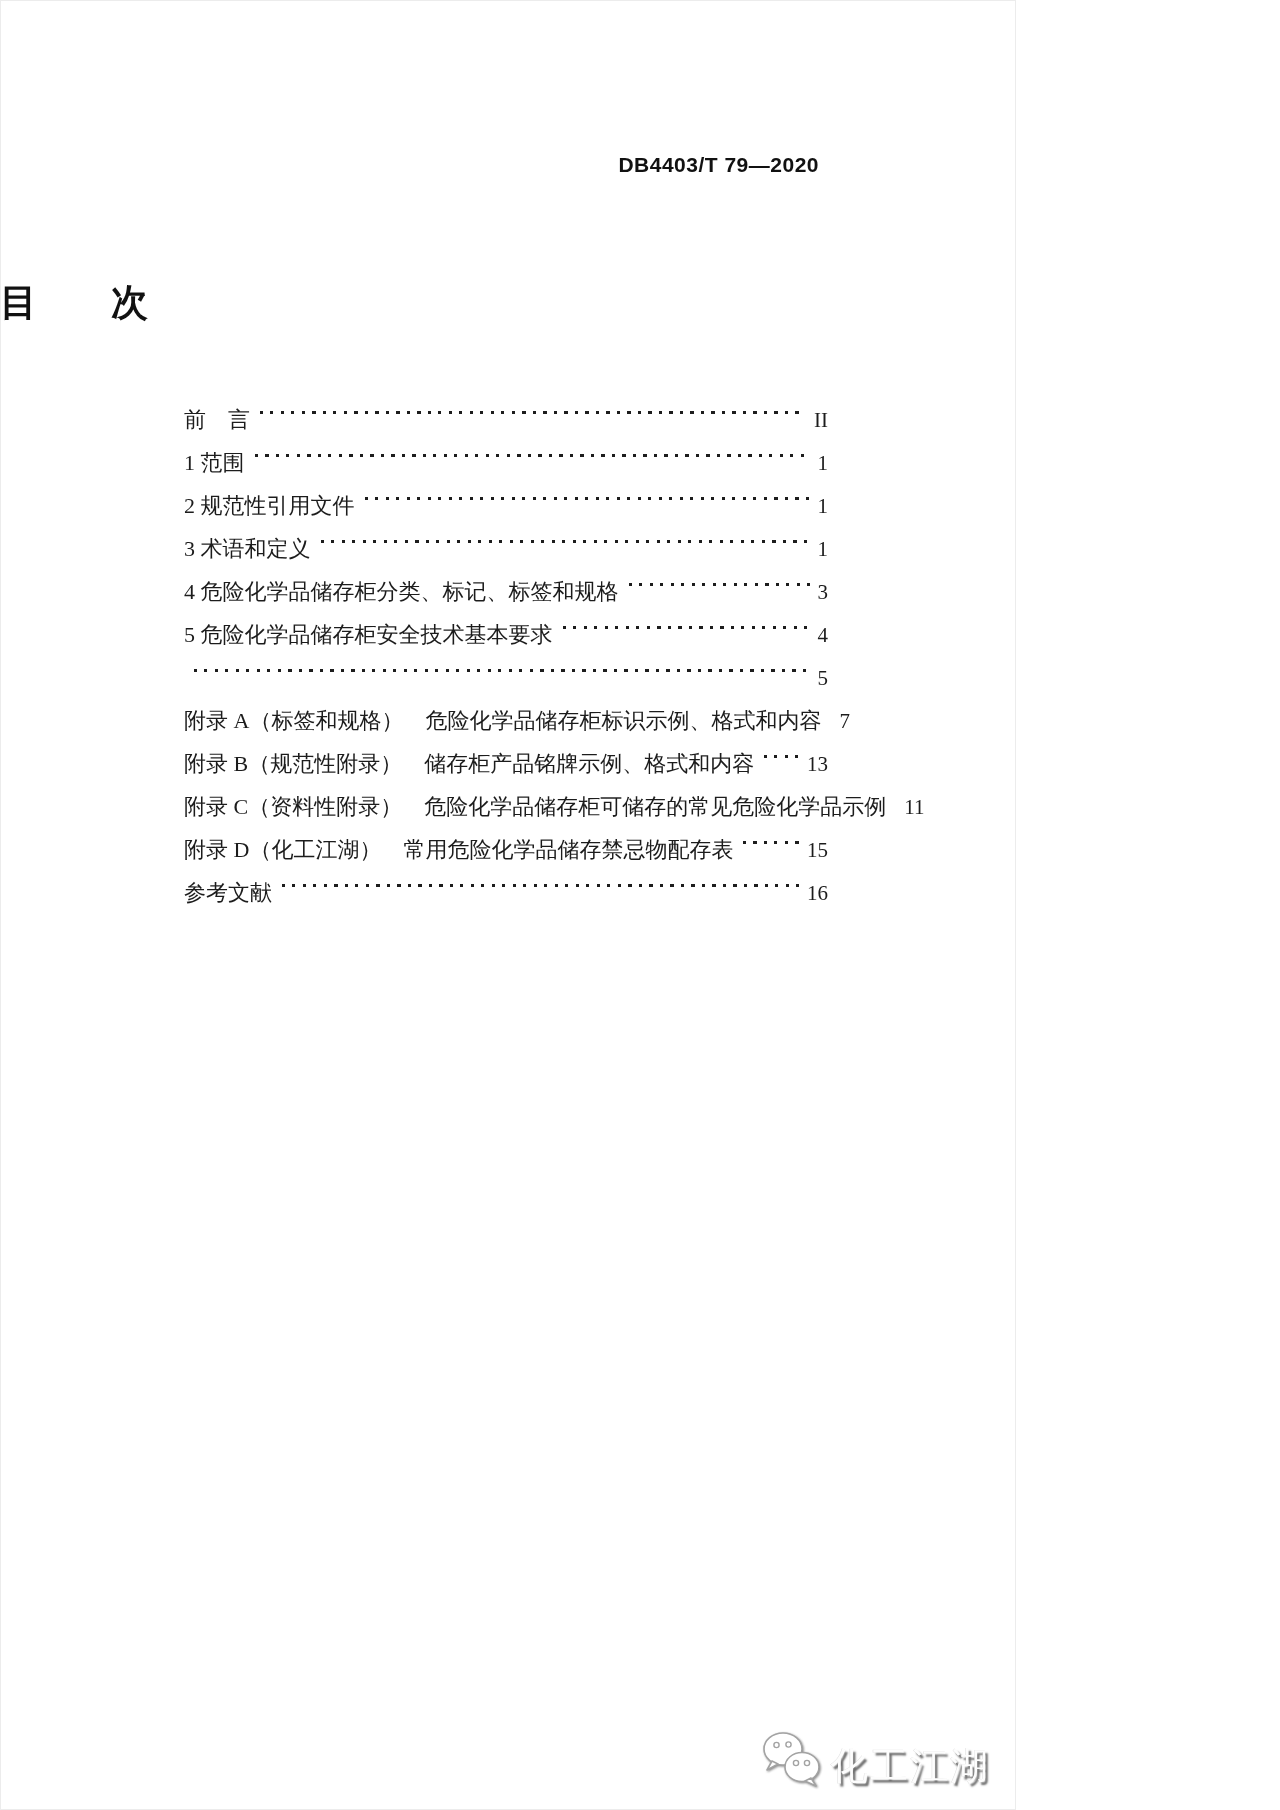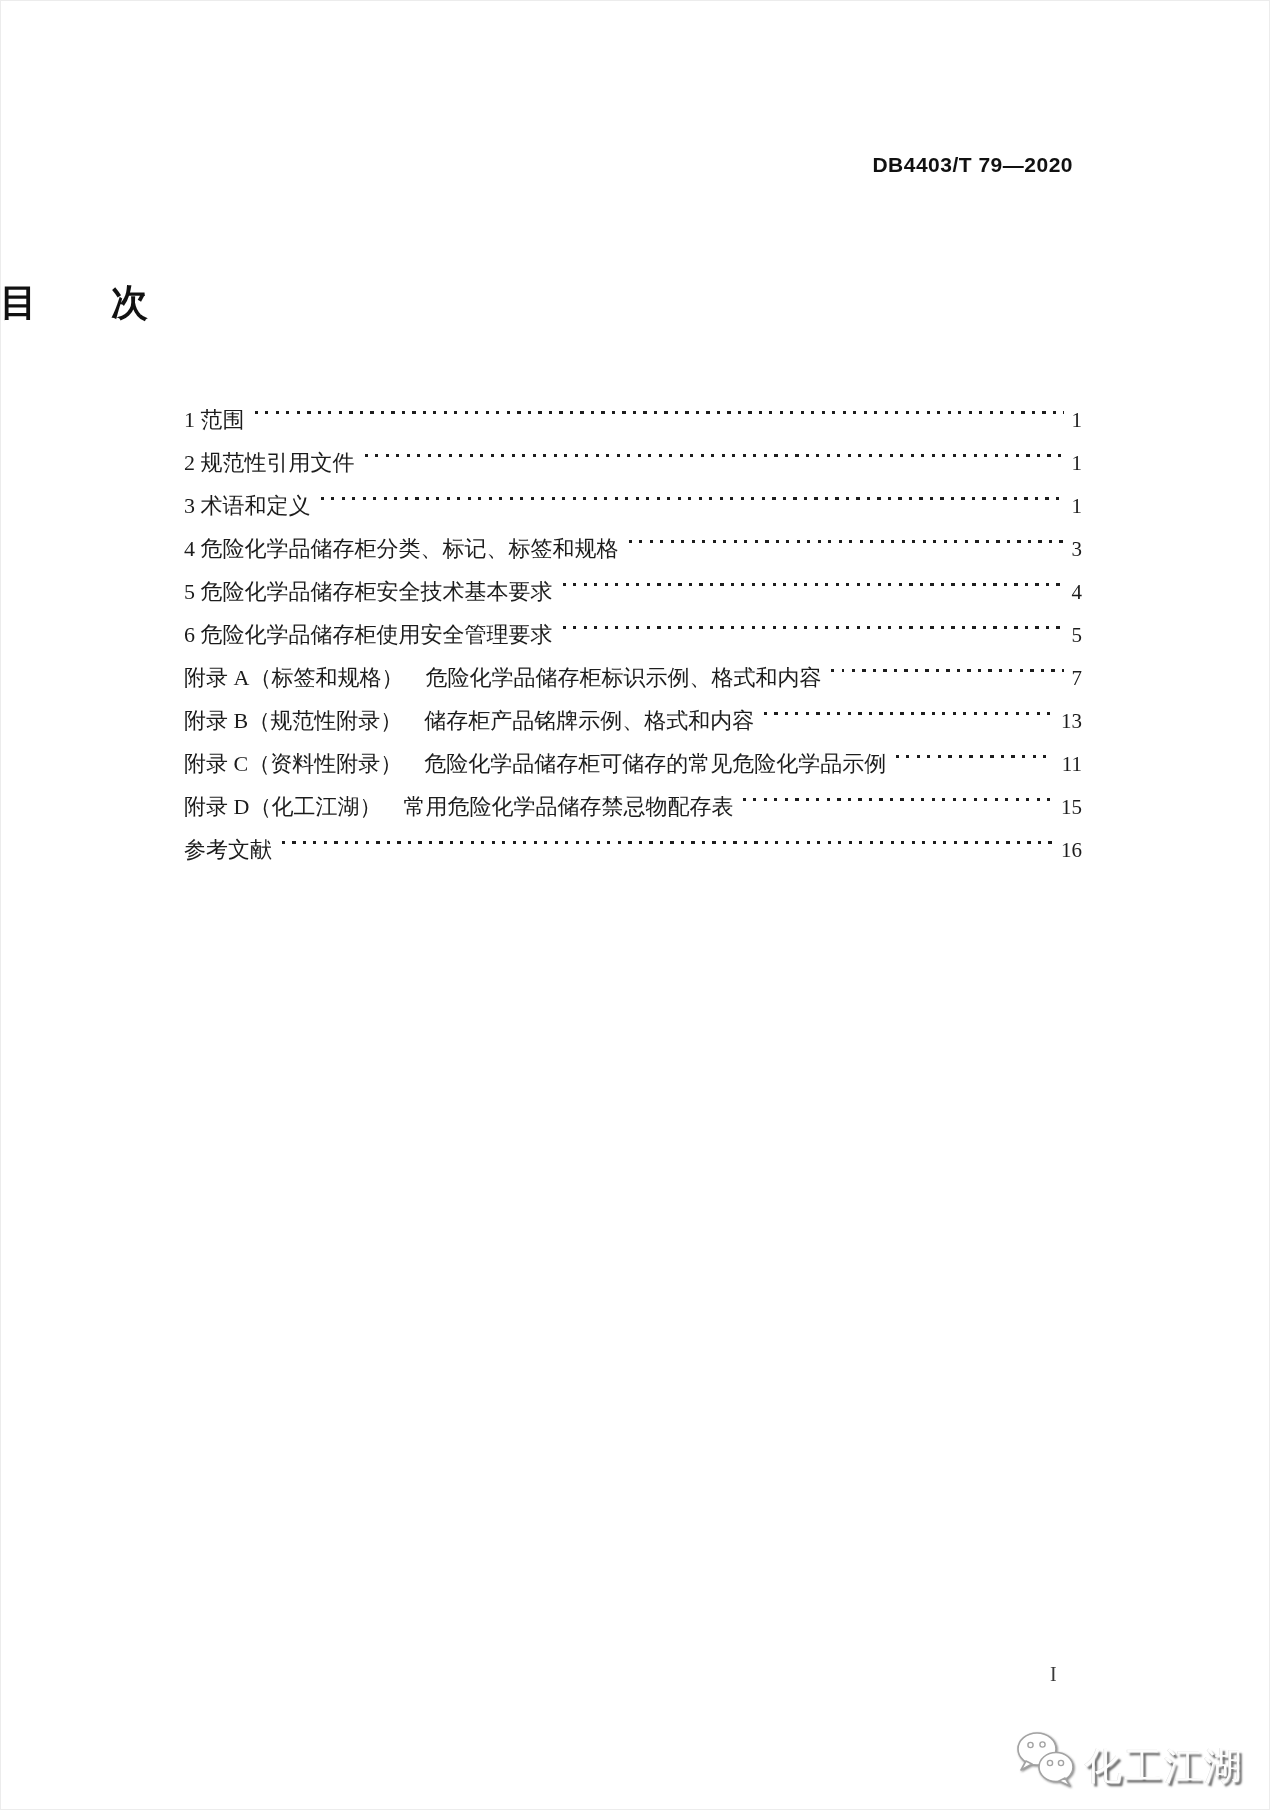--- a/index.html
+++ b/index.html
@@ -1,18 +1,18 @@
 <!DOCTYPE html>
 <html><head>
 <meta charset="utf-8">
 <style>
   html, body { margin: 0; padding: 0; background: #ffffff; }
   .page {
     position: relative;
-    width: 1270px;
+    width: 1016px;
     height: 1810px;
     background: #ffffff;
     box-shadow: inset 0 0 0 1px #ececec;
     overflow: hidden;
     font-family: "Liberation Serif", "DejaVu Serif", serif;
     color: #1c1c1c;
   }
   .header-code {
     position: absolute;
     top: 153px;
@@ -100,20 +100,25 @@
 </head>
 <body>
 
 <div class="page">
 
   <div class="header-code">DB4403/T 79—2020</div>
 
   <div class="doc-title">目　　次</div>
 
   <div class="toc">
+    <div class="toc-row">
+      <span class="toc-text">前　言</span>
+      <span class="toc-dots"></span>
+      <span class="toc-page">II</span>
+    </div>
 
     <div class="toc-row">
       <span class="toc-text">1 范围</span>
       <span class="toc-dots"></span>
       <span class="toc-page">1</span>
     </div>
 
     <div class="toc-row">
       <span class="toc-text">2 规范性引用文件</span>
       <span class="toc-dots"></span>
@@ -132,21 +137,20 @@
       <span class="toc-page">3</span>
     </div>
 
     <div class="toc-row">
       <span class="toc-text">5 危险化学品储存柜安全技术基本要求</span>
       <span class="toc-dots"></span>
       <span class="toc-page">4</span>
     </div>
 
     <div class="toc-row">
-      <span class="toc-text">6 危险化学品储存柜使用安全管理要求</span>
       <span class="toc-dots"></span>
       <span class="toc-page">5</span>
     </div>
 
     <div class="toc-row">
       <span class="toc-text">附录 A（标签和规格）　危险化学品储存柜标识示例、格式和内容</span>
       <span class="toc-dots"></span>
       <span class="toc-page">7</span>
     </div>
 

